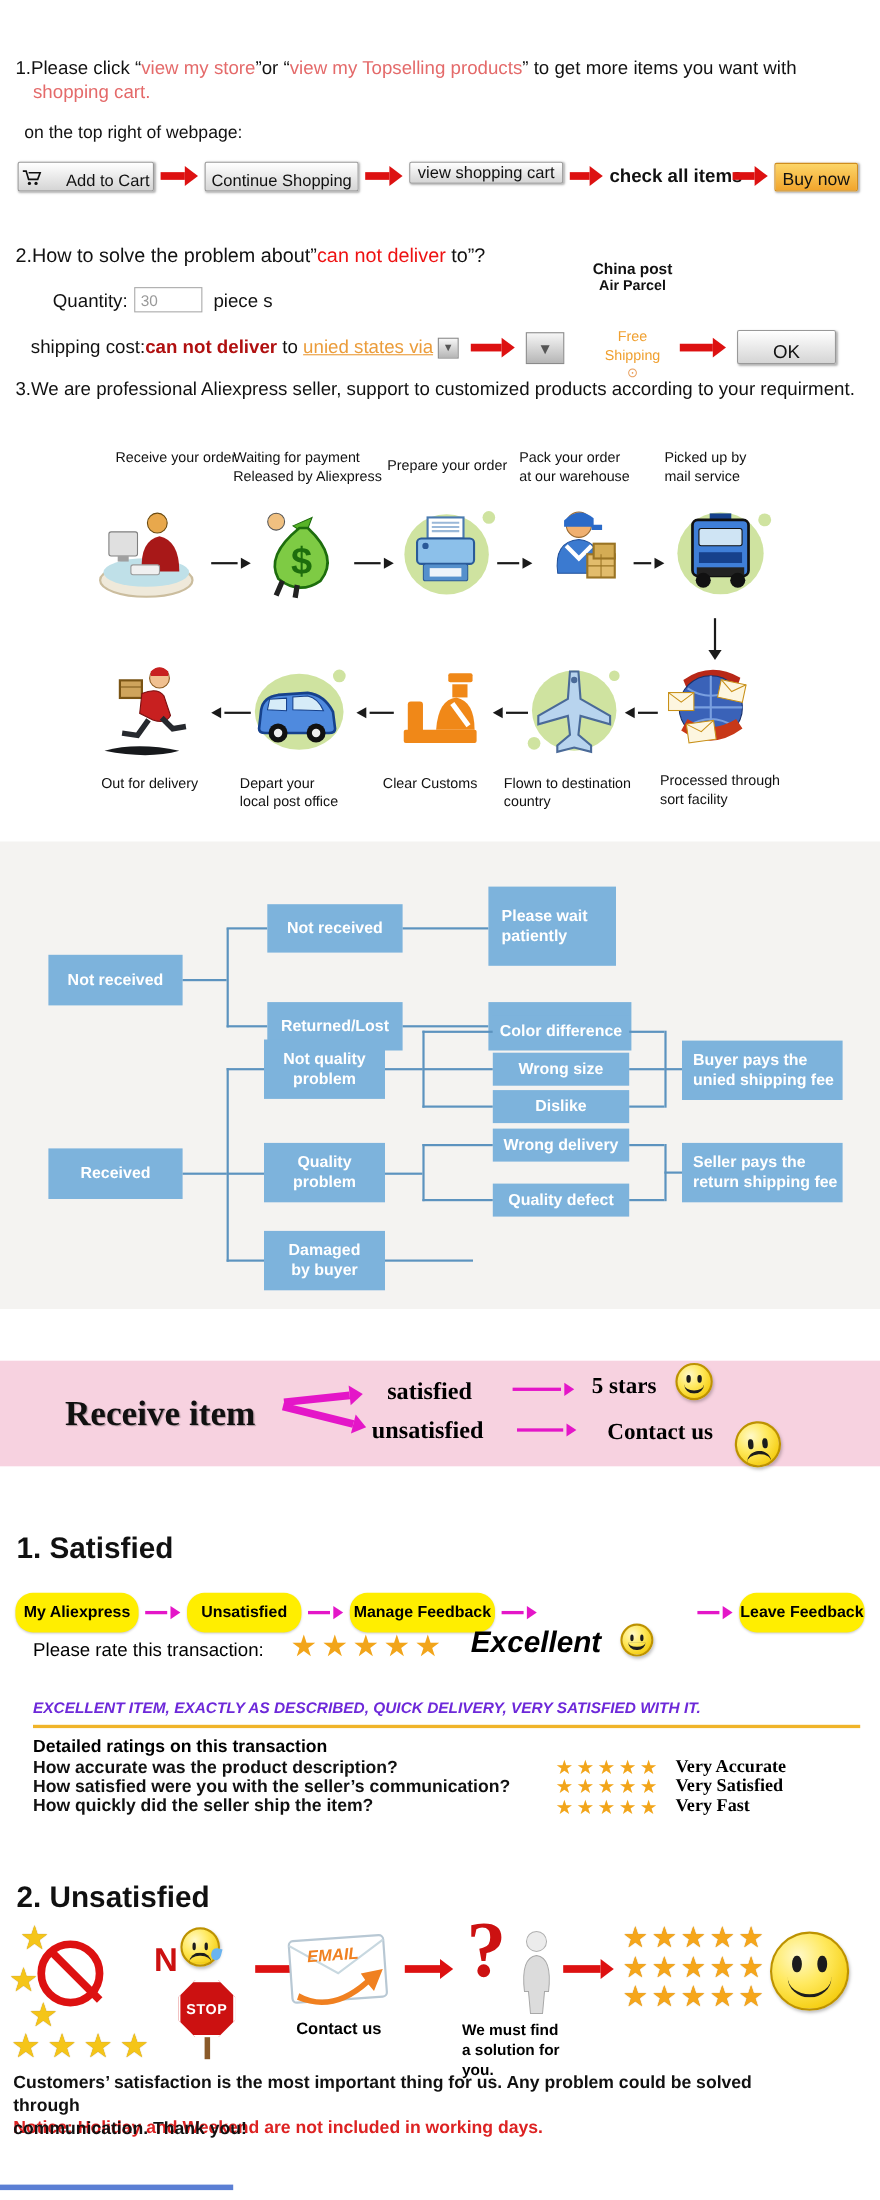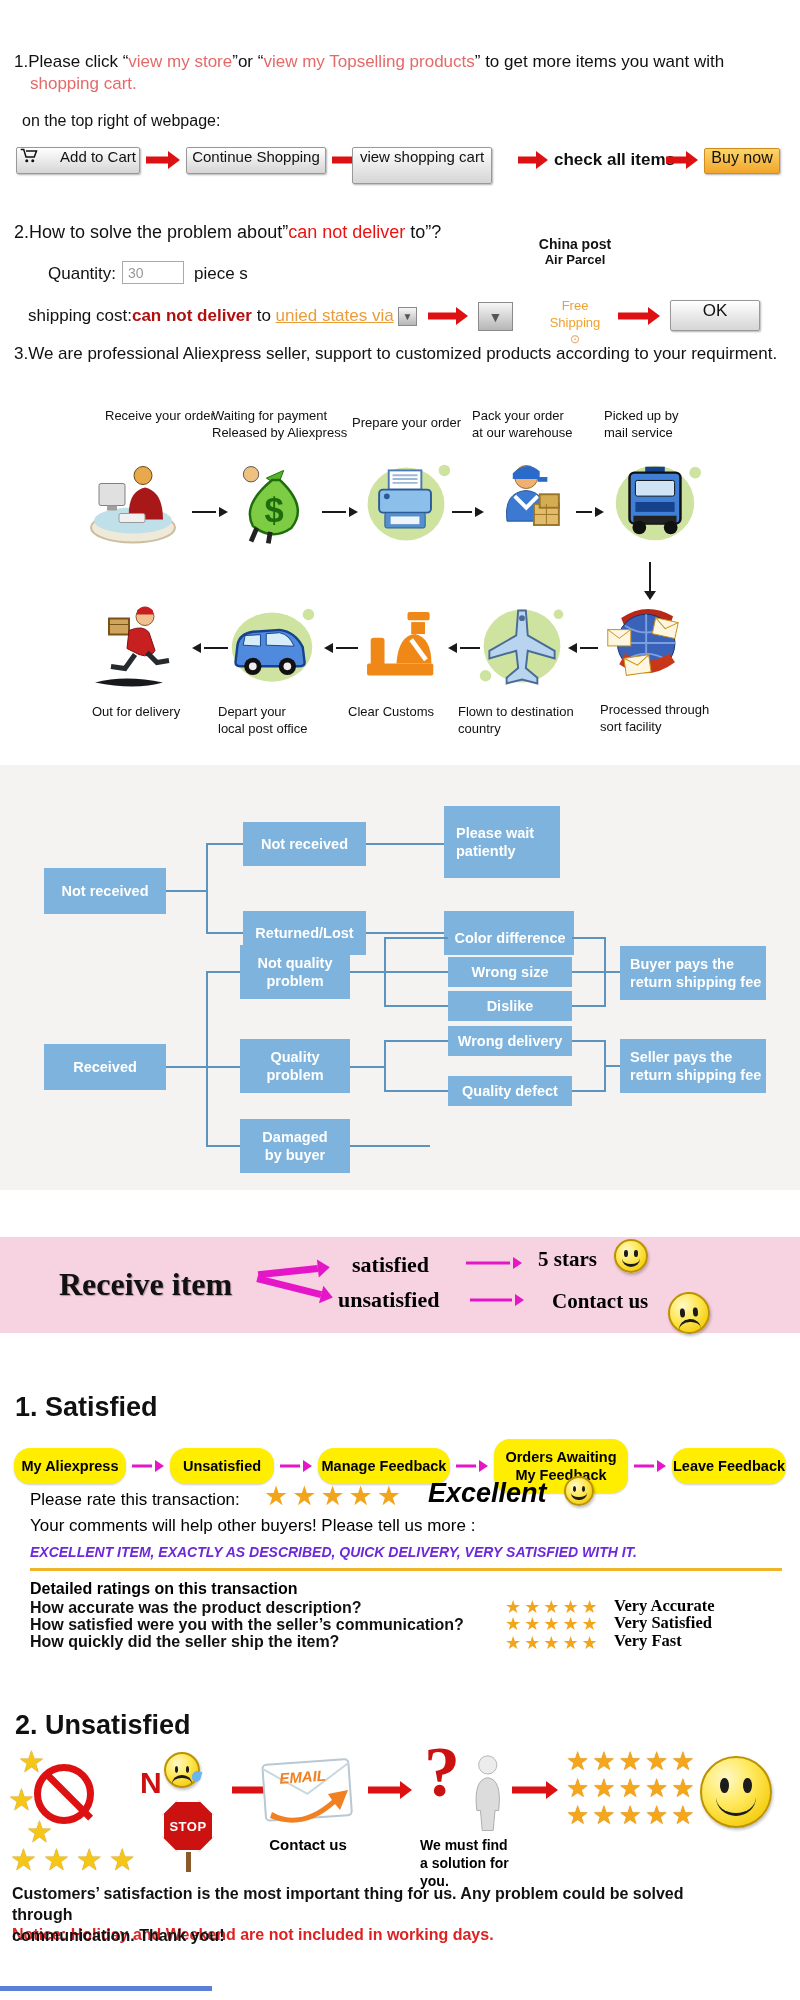--- a/index.html
+++ b/index.html
@@ -1,21 +1,21 @@
 <!DOCTYPE html>
 <html><head>
 <meta charset="utf-8">
 <style>
 *{box-sizing:border-box;margin:0;padding:0}
 body{font-family:"Liberation Sans",sans-serif;background:#fff}
 .page{position:relative;width:800px;height:2000px;background:#fff;overflow:hidden}
 .abs{position:absolute}
 .ml{white-space:pre-line;line-height:1.3}
 .serif{font-family:"Liberation Serif",serif}
-.gbtn{display:flex;align-items:flex-start;justify-content:center;gap:22px;background:linear-gradient(#ffffff,#d5d5d5);border:1px solid #999;border-radius:2px;box-shadow:1px 1px 2px rgba(0,0,0,.3);font-size:15px;color:#111}
+.gbtn{display:flex;align-items:flex-end;justify-content:center;gap:22px;background:linear-gradient(#ffffff,#d5d5d5);border:1px solid #999;border-radius:2px;box-shadow:1px 1px 2px rgba(0,0,0,.3);font-size:15px;color:#111}
 .buy{background:linear-gradient(#fcd568,#f2a52c);border:1px solid #cf8d1e}
 .dropbtn{display:flex;align-items:center;justify-content:center;background:linear-gradient(#f6f6f6,#b6b6b6);border:1px solid #8a8a8a;color:#555}
 .arr{position:absolute;--c:#dd1111}
 .arr::before{content:"";position:absolute;left:0;top:50%;transform:translateY(-50%);height:7px;width:calc(100% - 12px);background:var(--c)}
 .arr::after{content:"";position:absolute;right:0;top:50%;transform:translateY(-50%);border-left:12px solid var(--c);border-top:9px solid transparent;border-bottom:9px solid transparent}
 .arr.mag{--c:#e416c8}
 .arr.thin::before{height:3px}
 .arr.thin::after{border-left-width:9px;border-top-width:6px;border-bottom-width:6px}
 .arr.blk{--c:#1a1a1a}
 .arr.blk::before{height:2px}
@@ -62,21 +62,21 @@
           <circle cx="9" cy="17" r="2" fill="#111"></circle>
           <circle cx="17" cy="17" r="2" fill="#111"></circle>
         </svg></span>
     <span>Add to Cart</span>
   </div>
   <span class="arr" style="left:146px;top:160px;width:34px"></span>
   <div class="gbtn abs" style="left:186px;top:147px;width:140px;height:27px">
       <span>Continue Shopping</span>
     </div>
   <span class="arr" style="left:332px;top:160px;width:34px"></span>
-  <div class="gbtn abs" style="left:352px;top:147px;width:140px;height:37px">
+  <div class="gbtn abs" style="left:372px;top:147px;width:140px;height:20px">
       <span>view shopping cart</span>
     </div>
   <span class="arr" style="left:518px;top:160px;width:30px"></span>
   <div class="abs" style="left:554px;top:150px;font-size:17px;font-weight:bold;color:#111">check all items</div>
   <span class="arr" style="left:666px;top:160px;width:32px"></span>
   <div class="gbtn buy abs" style="left:704px;top:148px;width:76px;height:26px;font-size:16px">
       <span>Buy now</span>
     </div>
 
   <div class="abs" style="left:14px;top:222px;font-size:18px;color:#111">
@@ -272,21 +272,21 @@
   <div class="tline" style="left:384px;top:1005px;width:64px;height:2px"></div>
   <div class="treebox" style="left:448px;top:923px;width:124px;height:30px">Color difference</div>
   <div class="treebox" style="left:448px;top:957px;width:124px;height:30px">Wrong size</div>
   <div class="treebox" style="left:448px;top:991px;width:124px;height:30px">Dislike</div>
   <div class="tline" style="left:572px;top:937px;width:32px;height:2px"></div>
   <div class="tline" style="left:572px;top:971px;width:32px;height:2px"></div>
   <div class="tline" style="left:572px;top:1005px;width:32px;height:2px"></div>
   <div class="tline" style="left:604px;top:937px;width:2px;height:70px"></div>
   <div class="tline" style="left:604px;top:971px;width:16px;height:2px"></div>
   <div class="treebox ml" style="left:620px;top:946px;width:146px;height:54px;justify-content:flex-start;padding-left:10px;text-align:left">Buyer pays the
-return shipping fee</div>
+unied shipping fee</div>
 
   <div class="treebox ml" style="left:240px;top:1039px;width:110px;height:54px">Quality
 problem</div>
   <div class="tline" style="left:350px;top:1066px;width:34px;height:2px"></div>
   <div class="tline" style="left:384px;top:1040px;width:2px;height:52px"></div>
   <div class="tline" style="left:384px;top:1040px;width:64px;height:2px"></div>
   <div class="tline" style="left:384px;top:1090px;width:64px;height:2px"></div>
   <div class="treebox" style="left:448px;top:1026px;width:124px;height:30px">Wrong delivery</div>
   <div class="treebox" style="left:448px;top:1076px;width:124px;height:30px">Quality defect</div>
   <div class="tline" style="left:572px;top:1040px;width:32px;height:2px"></div>
@@ -321,34 +321,31 @@
       <i class="m"></i>
     </div>
 
   <div class="abs" style="left:15px;top:1392px;font-size:27px;font-weight:bold;color:#111">1. Satisfied</div>
   <div class="pill" style="left:14px;top:1448px;width:112px;height:36px">My Aliexpress</div>
   <span class="arr mag thin" style="left:132px;top:1466px;width:32px"></span>
   <div class="pill" style="left:170px;top:1448px;width:104px;height:36px">Unsatisfied</div>
   <span class="arr mag thin" style="left:280px;top:1466px;width:32px"></span>
   <div class="pill" style="left:318px;top:1448px;width:132px;height:36px">Manage Feedback</div>
   <span class="arr mag thin" style="left:456px;top:1466px;width:32px"></span>
-  <div class="pill ml" style="left:494px;top:1439px;width:134px;height:54px">Orders Awaiting
-My Feedback</div>
   <span class="arr mag thin" style="left:634px;top:1466px;width:32px"></span>
   <div class="pill" style="left:672px;top:1448px;width:114px;height:36px">Leave Feedback</div>
 
   <div class="abs" style="left:30px;top:1487px;font-size:17px;top:1490px">Please rate this transaction:</div>
   <div class="abs stars" style="left:264px;top:1480px;font-size:27px">★★★★★</div>
   <div class="abs" style="left:428px;top:1478px;font-size:27px;font-weight:bold;font-style:italic">Excellent</div>
   <div class="face" style="left:564px;top:1476px;width:30px;height:30px">
       <i class="el"></i>
       <i class="er"></i>
       <i class="m"></i>
     </div>
-  <div class="abs" style="left:30px;top:1516px;font-size:17px">Your comments will help other buyers! Please tell us more :</div>
   <div class="abs" style="left:30px;top:1544px;font-size:14px;font-weight:bold;font-style:italic;color:#6d28d9">EXCELLENT ITEM, EXACTLY AS DESCRIBED, QUICK DELIVERY, VERY SATISFIED WITH IT.</div>
   <div class="abs" style="left:30px;top:1568px;width:752px;height:3px;background:#f0b429"></div>
   <div class="abs" style="left:30px;top:1580px;font-size:16px;font-weight:bold">Detailed ratings on this transaction</div>
   <div class="abs q" style="left:30px;top:1599px;font-weight:bold">How accurate was the product description?</div>
   <div class="abs stars" style="left:505px;top:1596px;font-size:18px;letter-spacing:3px">★★★★★</div>
   <div class="abs serif" style="left:614px;top:1596px;font-size:16.5px;font-weight:bold">Very Accurate</div>
   <div class="abs q" style="left:30px;top:1616px;font-weight:bold">How satisfied were you with the seller’s communication?</div>
   <div class="abs stars" style="left:505px;top:1613px;font-size:18px;letter-spacing:3px">★★★★★</div>
   <div class="abs serif" style="left:614px;top:1613px;font-size:16.5px;font-weight:bold">Very Satisfied</div>
   <div class="abs q" style="left:30px;top:1633px;font-weight:bold">How quickly did the seller ship the item?</div>

